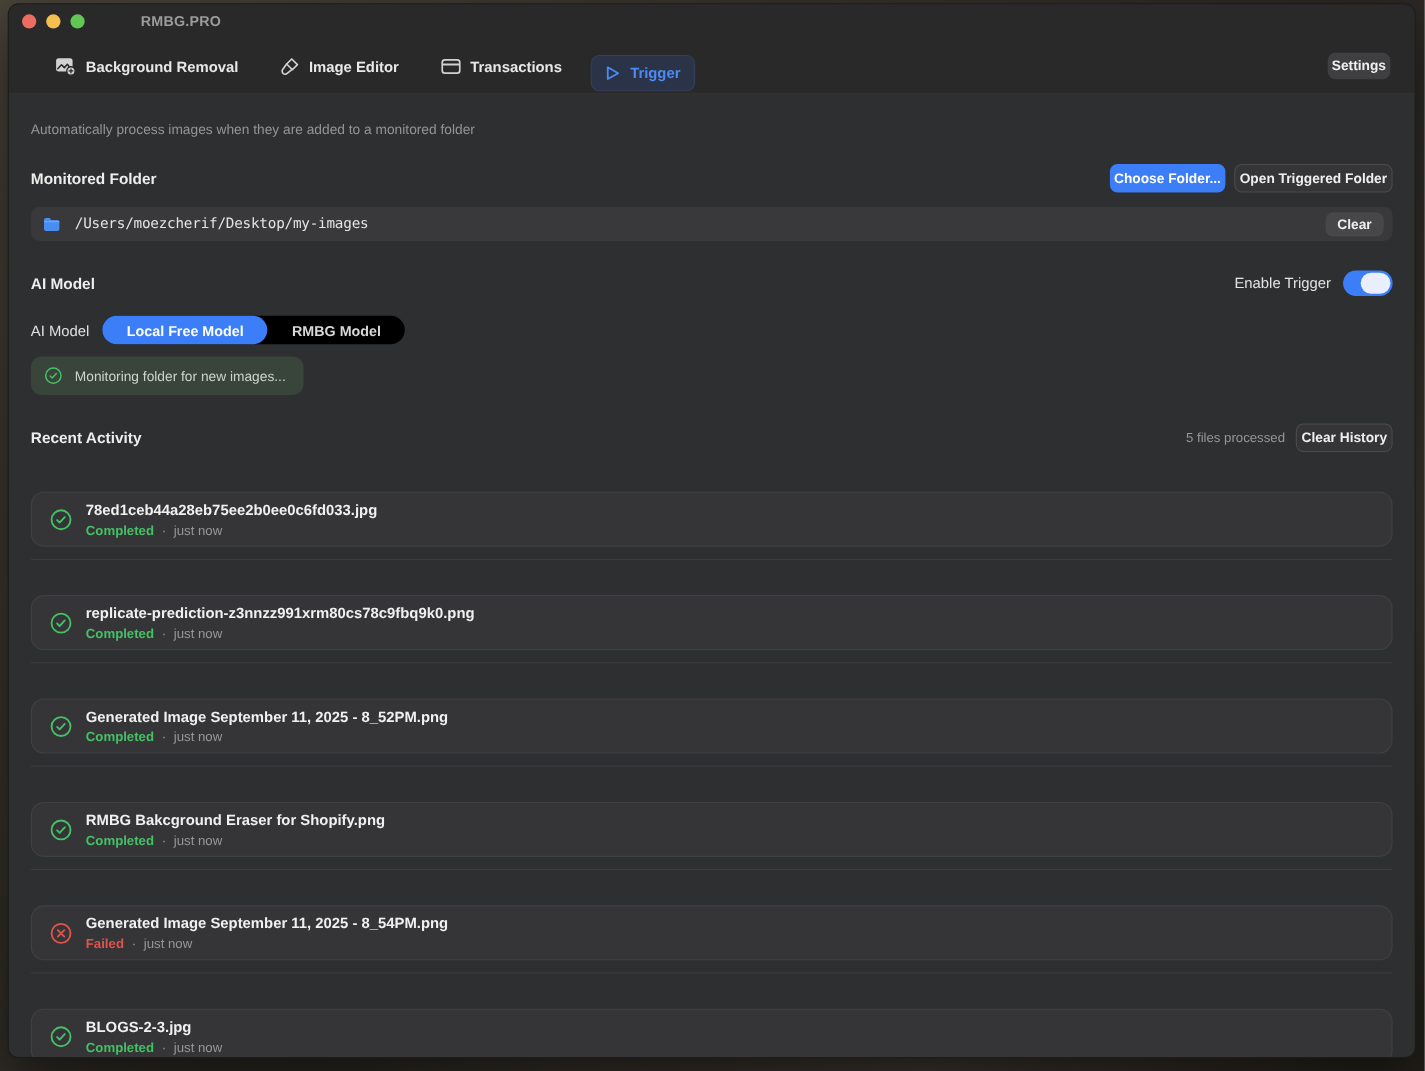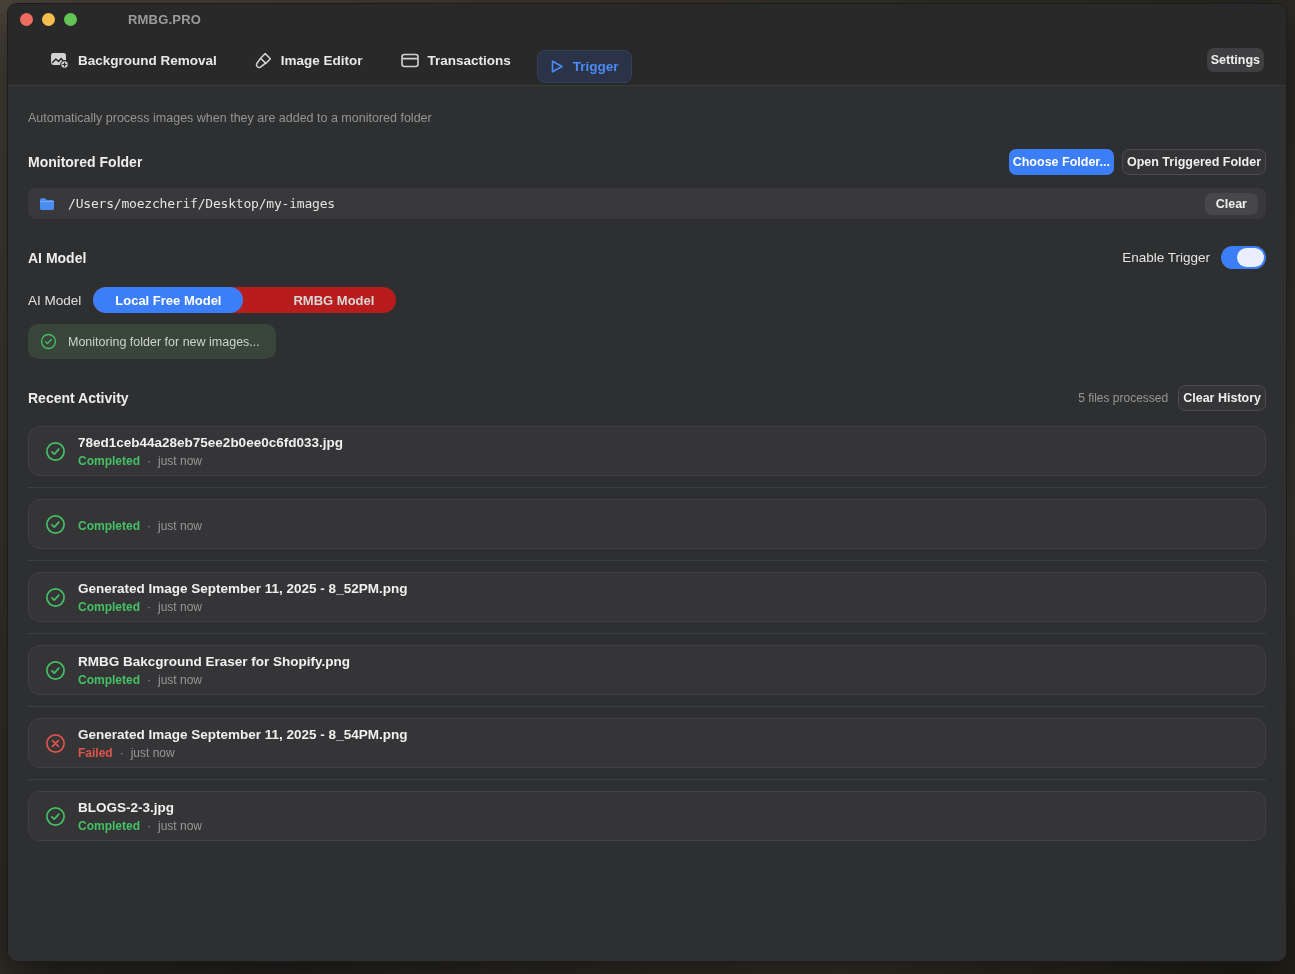--- a/index.html
+++ b/index.html
@@ -50,35 +50,35 @@
   .path-text { flex:1; font-family:"DejaVu Sans Mono", monospace; font-size:13px; color:#e3e3e3; letter-spacing:-.2px; }
   .btn.clear { background:#47474a; padding:4px 11px; }
   
   .ai-head { margin-top:27px; }
   .enable-wrap { display:flex; align-items:center; gap:11px; }
   .enable-label { font-size:13.5px; color:#e3e3e3; }
   .toggle { width:45px; height:23px; border-radius:12px; background:#3c7ef8; position:relative; }
   .toggle .knob { position:absolute; right:2px; top:2px; width:27px; height:19px; border-radius:10px; background:#e9efff; }
   .seg-row { margin-top:18px; display:flex; align-items:center; gap:12px; }
   .seg-label { font-size:13.5px; color:#e0e0e0; }
-  .segments { background:#b91c1c; border-radius:15px; display:flex; align-items:flex-end; height:26px;gap:28px; }
+  .segments { background:#000000; border-radius:15px; display:flex; align-items:flex-end; height:26px; }
   .segment { font-size:13px; font-weight:600; color:#d8d8d8; padding:0 22px; height:26px; display:flex; align-items:center; border-radius:15px; }
   .segment.selected { background:#3c7ef8; color:#fff; }
   
   .status-head { margin-top:29px; }
   .mon-badge { display:flex; align-items:center; gap:8px; font-size:12px; color:#b4b4b4; }
   .mon-dot { width:8px; height:8px; border-radius:50%; background:#5ecb71; }
   .status-pill { margin-top:11px; display:inline-flex; align-items:center; gap:11px; background:#39443b; border-radius:10px; padding:9px 16px 9px 12px; }
   .status-pill .msg { font-size:12.5px; color:#ccd4cc; }
   
   .ra-head { margin-top:26px; }
   .ra-right { display:flex; align-items:center; gap:10px; }
   .ra-count { font-size:12px; color:#969696; }
   .list { margin-top:15px; display:flex; flex-direction:column; }
-  .card { background:#353538; border:1px solid #414144; border-radius:12px; padding:9px 16px; display:flex; align-items:center; gap:12px; height:50px; }
+  .card { background:#353538; border:1px solid #414144; border-radius:12px; padding:9px 16px; display:flex; align-items:center; gap:12px; height:50px;margin-top:21px; }
   .card-div { height:1px; background:#3e3e41; margin:11px 0; }
   .fname { font-size:13.5px; font-weight:700; color:#f0f0f0; }
   .meta { margin-top:4px; display:flex; align-items:center; gap:7px; font-size:12px; }
   .meta .status { font-weight:700; color:#45c064; }
   .meta .sep, .meta .time { color:#979797; }
   .st-icon { display:flex; color:#45c064; }
   .card .icon-x { display:none; }
   .card[data-result="error"] .icon-x { display:flex; }
   .card[data-result="error"] .st-icon { color:#e0544c; }
   .card[data-result="error"] .meta .status { color:#e0544c; }
@@ -227,20 +227,21 @@
 
       <div class="card" data-result="success">
         <span class="st-icon icon-check">
             <svg width="21" height="21" viewBox="0 0 20 20" fill="none">
               <circle cx="10" cy="10" r="8.2" stroke="currentColor" stroke-width="1.6"></circle>
               <path d="M6.6 10.3l2.2 2.2 4.4-4.8" stroke="currentColor" stroke-width="1.6" stroke-linecap="round" stroke-linejoin="round"></path>
             </svg>
           </span>
 
         <div>
+          <div class="fname">replicate-prediction-z3nnzz991xrm80cs78c9fbq9k0.png</div>
           <div class="meta">
               <span class="status">Completed</span>
               <span class="sep">·</span>
               <span class="time">just now</span>
             </div>
         </div>
       </div>
       <div class="card-div"></div>
 
       <div class="card" data-result="success">

